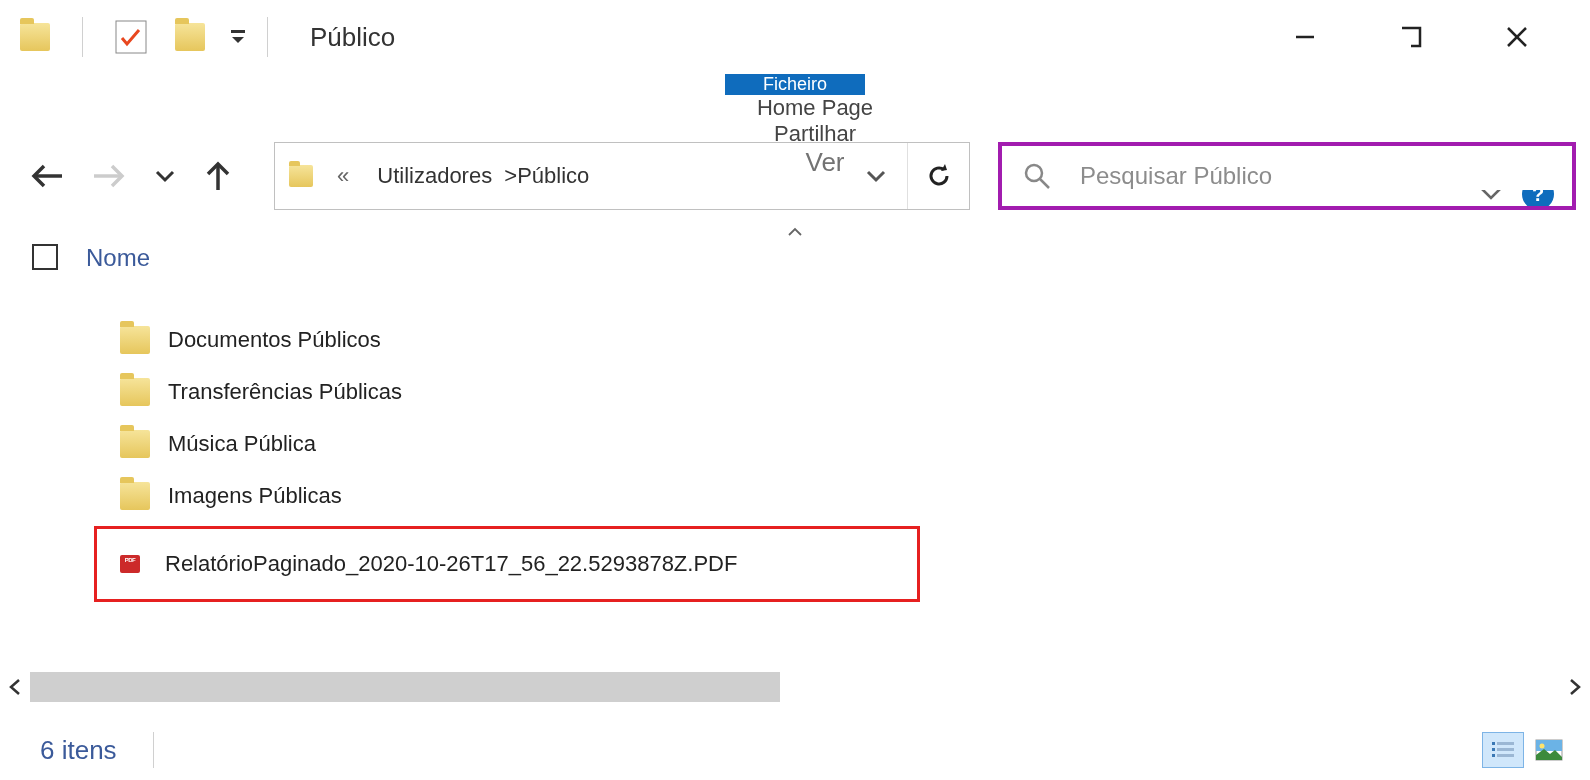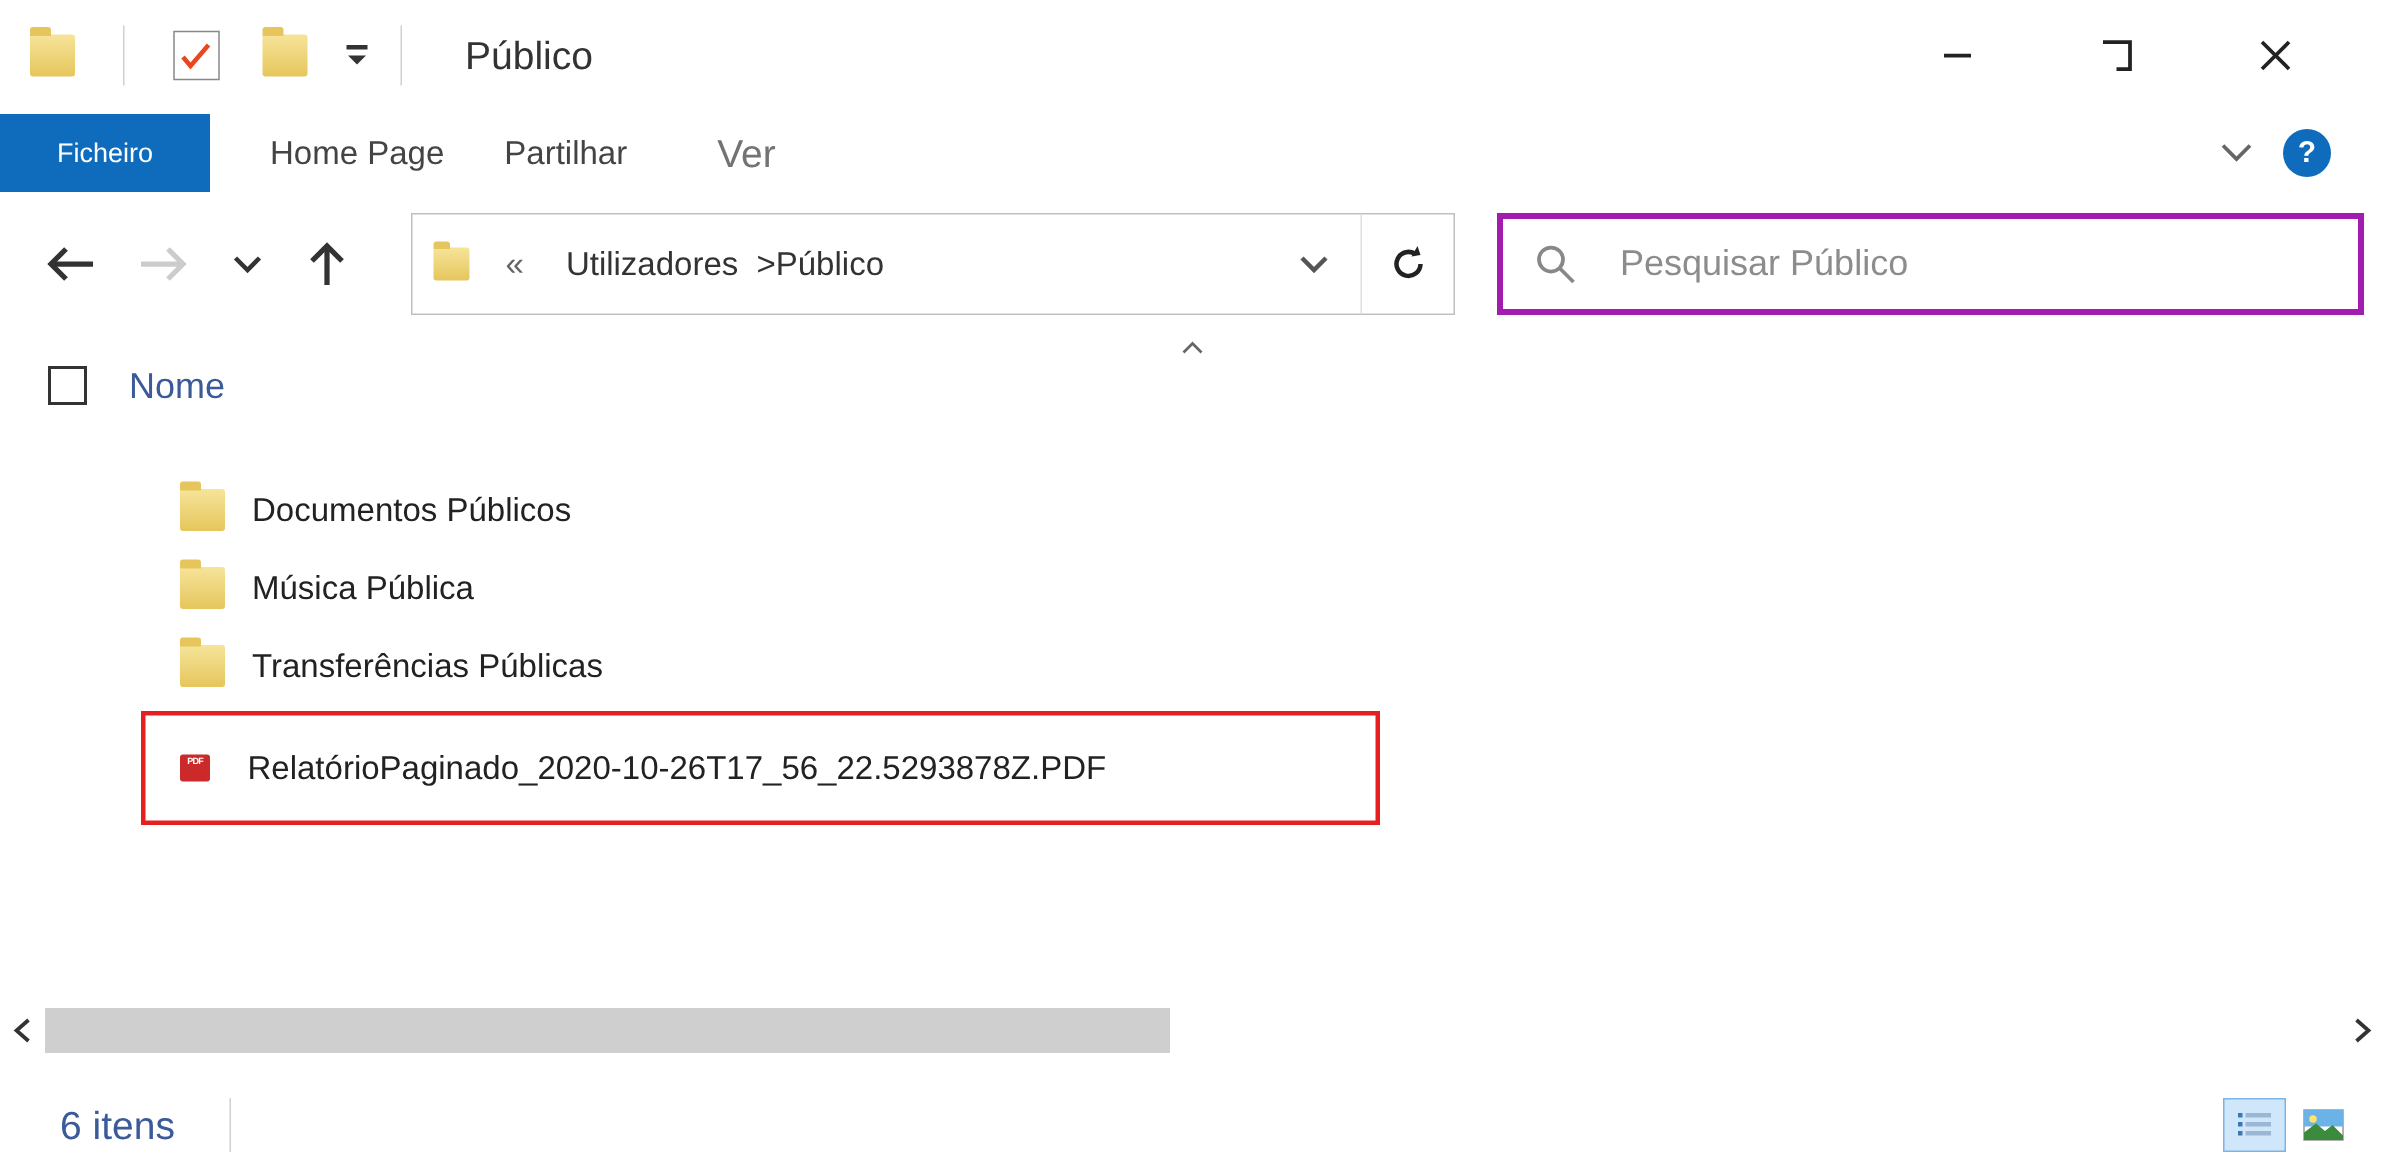--- a/index.html
+++ b/index.html
@@ -7,21 +7,21 @@
 
   
   .titlebar { height: 74px; display: flex; align-items: center; padding-left: 20px; }
   .titlebar-icons { display: flex; align-items: center; gap: 20px; }
   .qat-sep { width: 1px; height: 40px; background: #d0d0d0; margin: 0 12px; }
   .title-text { font-size: 26px; color: #333; margin-left: 30px; font-weight: 400; }
   .win-controls { margin-left: auto; display: flex; gap: 70px; padding-right: 55px; }
   .win-ctl { width: 36px; height: 36px; display: flex; align-items: center; justify-content: center; }
 
   
-  .ribbon { height: 56px; display: flex; align-items: center; }
+  .ribbon { height: 56px; display: flex; align-items: center; flex-direction: column; }
   .ribbon-file { width: 140px; height: 52px; background: #0F6CBD; color: #fff; display: flex; align-items: center; justify-content: center; font-size: 18px; }
   .ribbon-tab { font-size: 22px; color: #444; margin-left: 40px; cursor: pointer; }
   .ribbon-right { margin-left: auto; display: flex; align-items: center; gap: 18px; padding-right: 36px; }
   .help-circle { width: 32px; height: 32px; border-radius: 50%; background: #0F6CBD; color: #fff; display: flex; align-items: center; justify-content: center; font-size: 20px; font-weight: bold; }
 
   
   .navrow { display: flex; align-items: center; padding: 12px 14px 10px 30px; gap: 12px; }
   .nav-arrows { display: flex; align-items: center; gap: 28px; margin-right: 30px; }
   .addr { display: flex; align-items: center; border: 1px solid #c0c0c0; height: 68px; flex: 0 0 696px; }
   .addr-path { flex: 1; display: flex; align-items: center; gap: 14px; padding-left: 14px; font-size: 22px; color: #333; }
@@ -204,25 +204,29 @@
   <span class="colheader-text">Nome</span>
 </div>
 
 <div class="filelist">
   <div class="item-row">
     <span class="folder-icon-lg"></span>
     <span class="item-name">Documentos Públicos</span>
   </div>
   <div class="item-row">
     <span class="folder-icon-lg"></span>
+    <span class="item-name">Transferências Públicas</span>
+  </div>
+  <div class="item-row">
+    <span class="folder-icon-lg"></span>
     <span class="item-name">Música Pública</span>
   </div>
   <div class="item-row">
     <span class="folder-icon-lg"></span>
-    <span class="item-name">Transferências Públicas</span>
+    <span class="item-name">Imagens Públicas</span>
   </div>
   <div class="highlight">
     <span class="pdf-icon"></span>
     <span class="item-name">RelatórioPaginado_2020-10-26T17_56_22.5293878Z.PDF</span>
   </div>
 </div>
 
 <div class="hscroll">
   <span class="scroll-btn">
     <svg width="14" height="18" viewBox="0 0 14 18">

